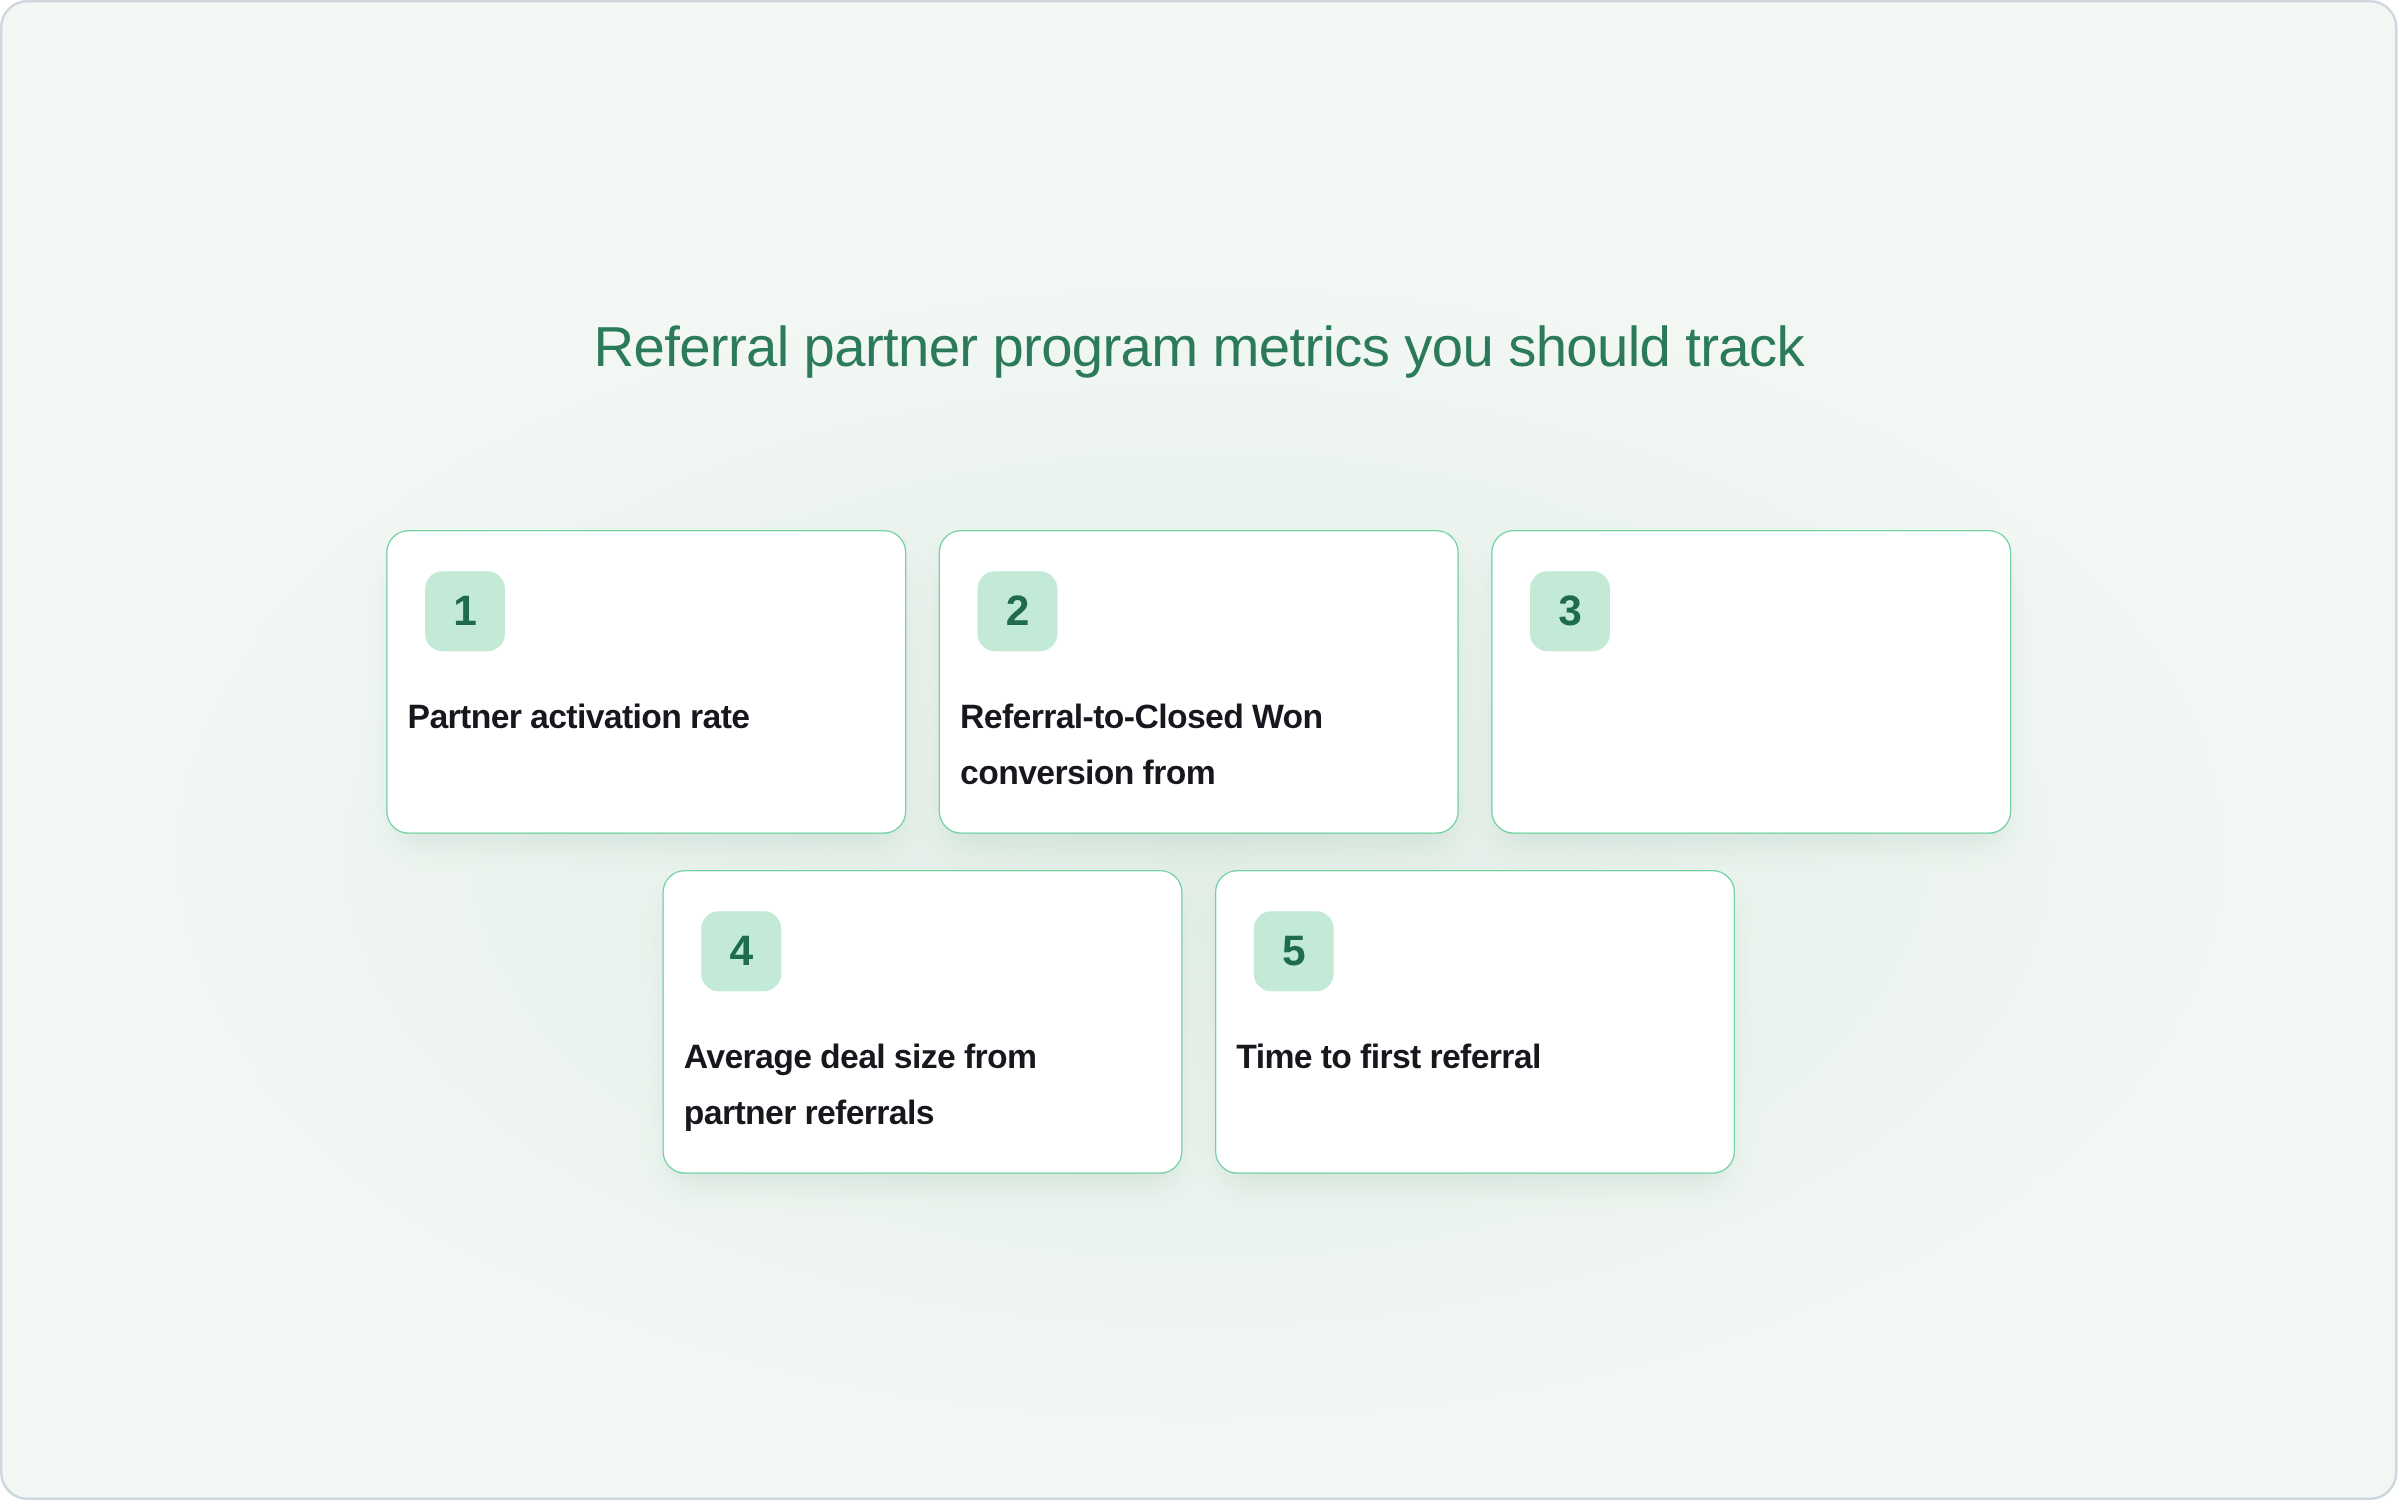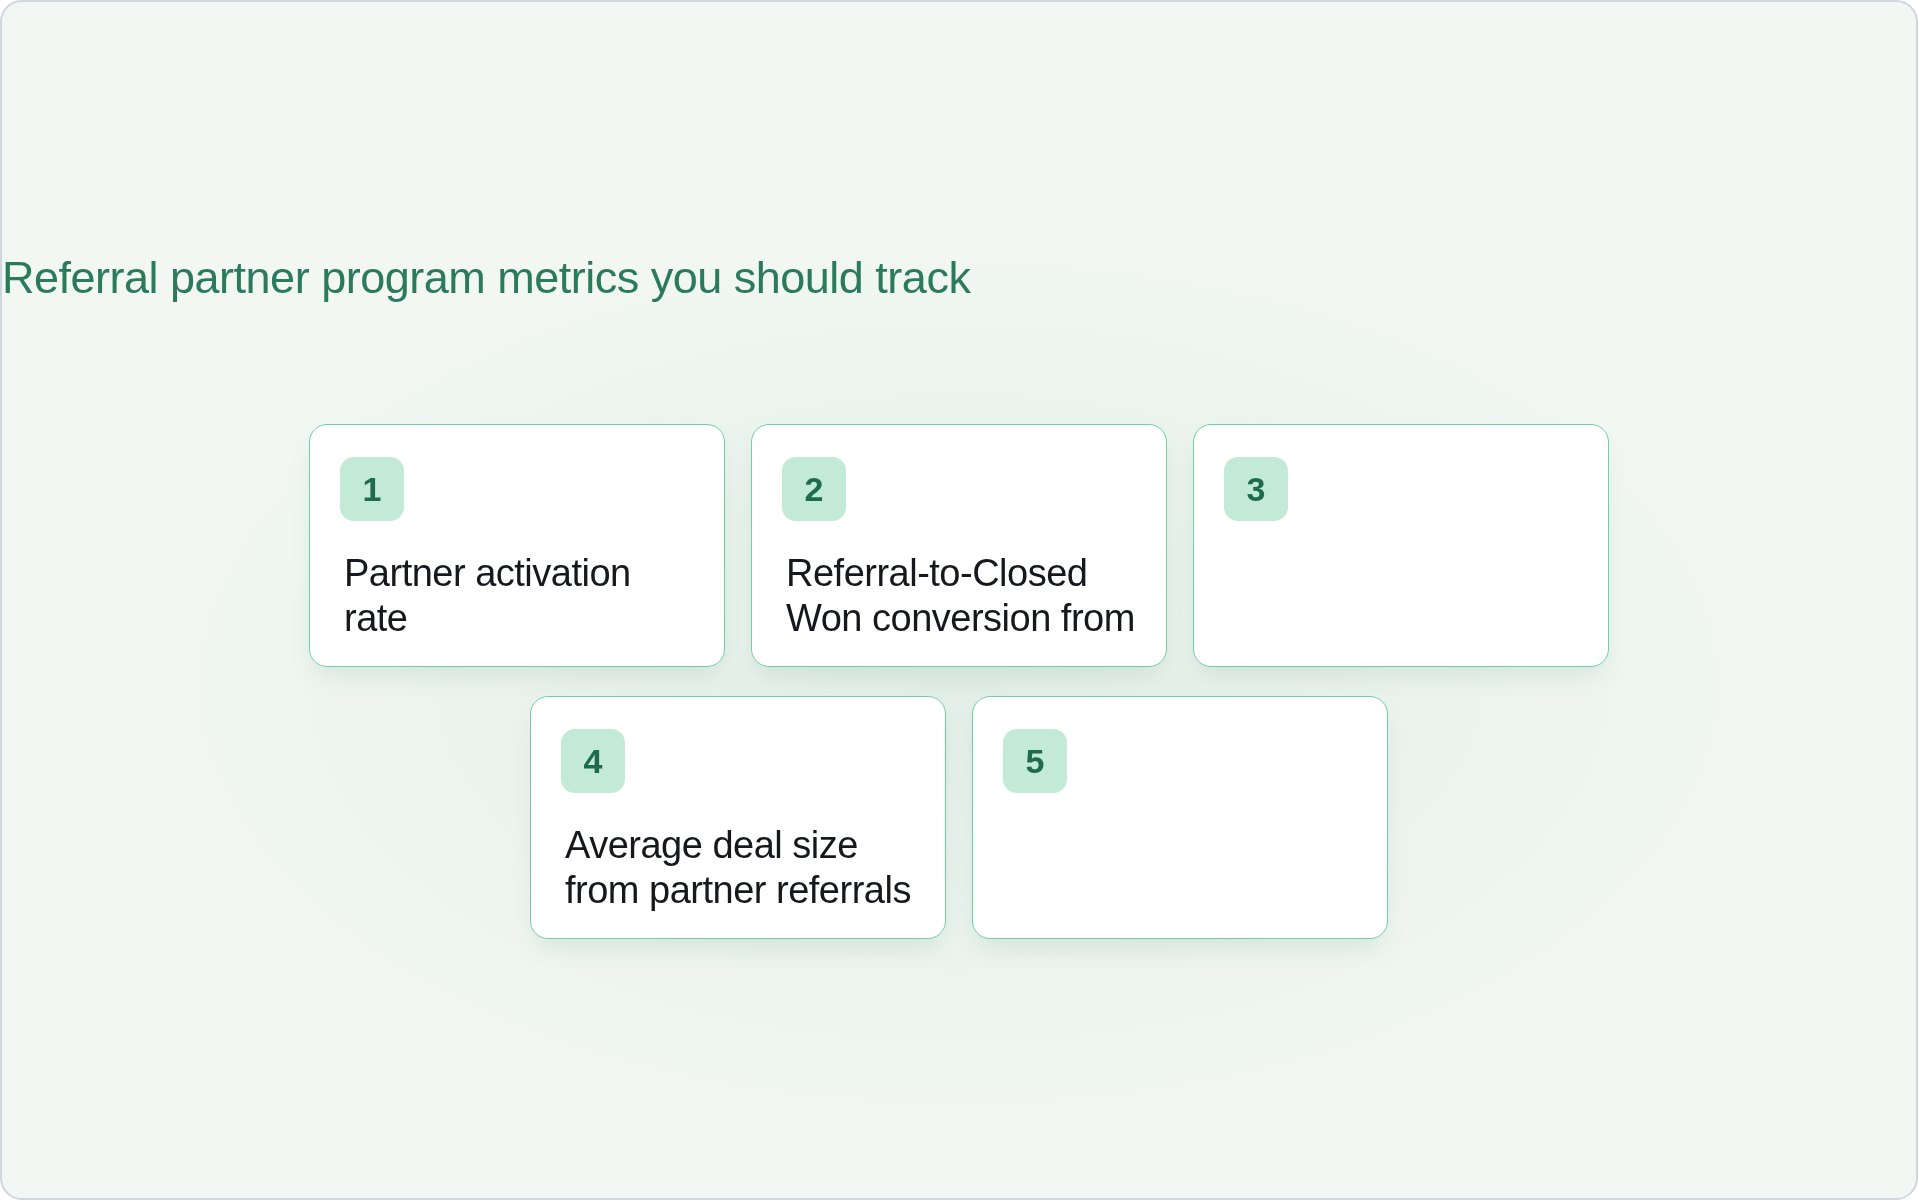--- a/index.html
+++ b/index.html
@@ -23,21 +23,21 @@
         rgba(243,247,245,0) 78%),
       linear-gradient(var(--bg, #f2f7f4), var(--bg, #f2f7f4));
     overflow: hidden;
   }
   .title {
     position: absolute;
     top: 250px;
     left: 0;
     right: 0;
     margin: 0;
-    text-align: left;
+    text-align: center;
     font-size: 45px;
     line-height: 52px;
     font-weight: 500;
     letter-spacing: -0.5px;
     color: var(--title-color, #2b7a5b);
   }
   .row {
     position: absolute;
     left: 0;
     width: 100%;
@@ -68,25 +68,25 @@
     color: var(--badge-text, #1f6b4e);
     font-size: 34px;
     font-weight: 700;
     display: flex;
     align-items: center;
     justify-content: center;
   }
   .card-label {
     position: absolute;
     top: 126px;
-    left: 34px;
+    left: 16px;
     right: 28px;
-    font-size: 38px;
+    font-size: 27px;
     line-height: 45px;
-    font-weight: 400;
+    font-weight: 700;
     letter-spacing: -0.5px;
     color: var(--label-color, #16181d);
   }
 </style>
 </head>
 <body>
 
 <div class="canvas">
 
   <h1 class="title">Referral partner program metrics you should track</h1>
@@ -105,16 +105,17 @@
     </div>
   </div>
 
   <div class="row row-2">
     <div class="card">
       <div class="badge">4</div>
       <div class="card-label">Average deal size from partner referrals</div>
     </div>
     <div class="card">
       <div class="badge">5</div>
+      <div class="card-label">Time to first referral</div>
     </div>
   </div>
 
 </div>
 
 </body></html>

